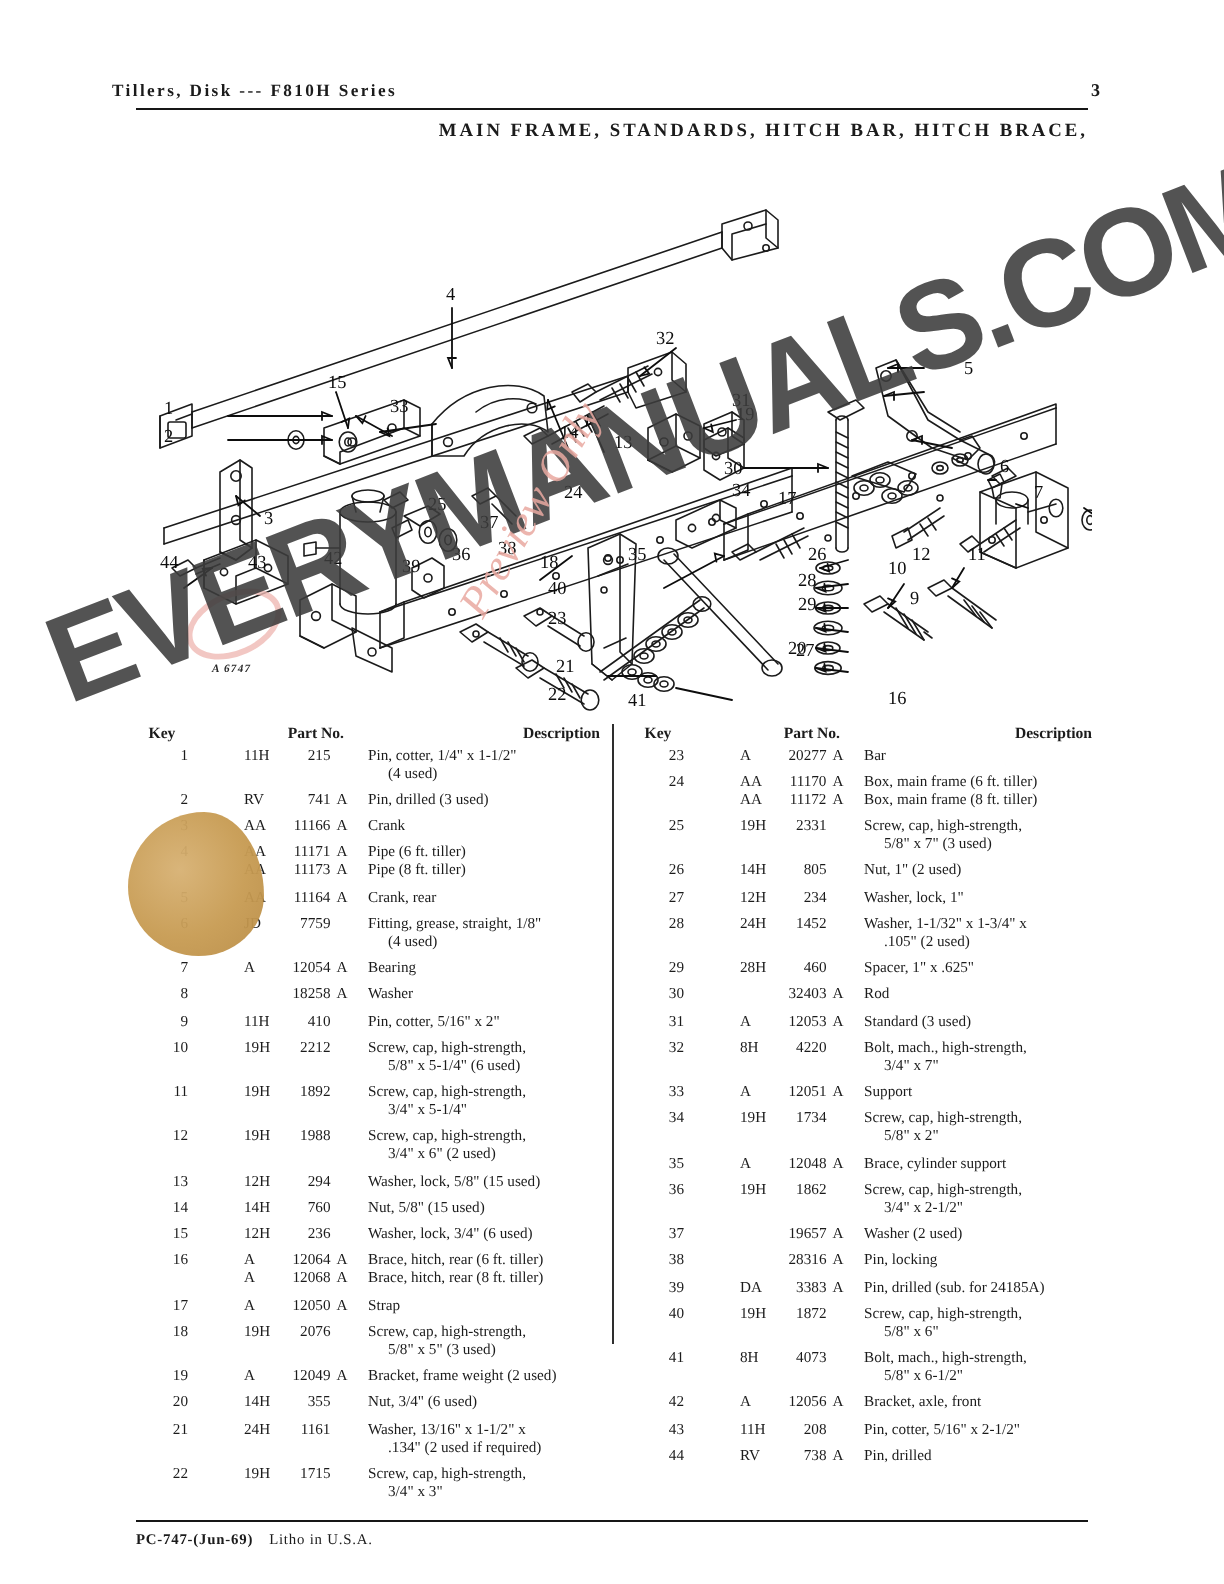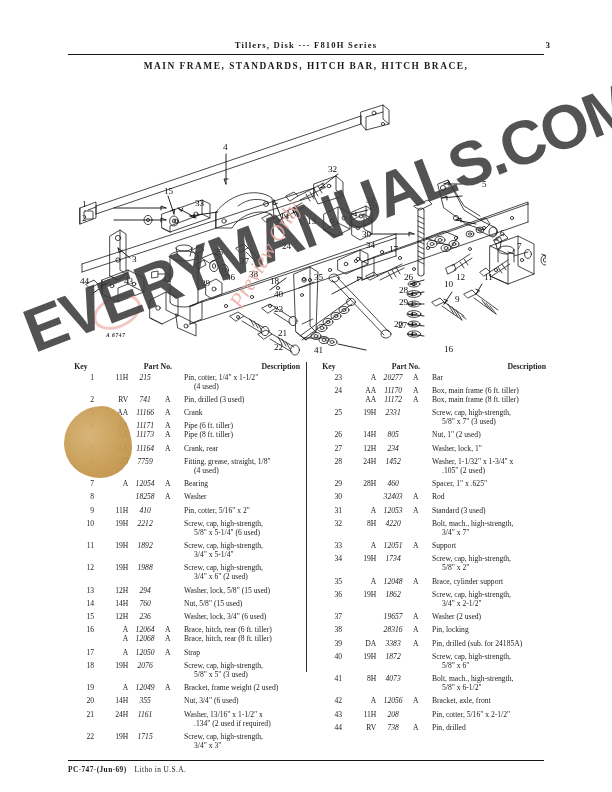--- a/index.html
+++ b/index.html
@@ -18,42 +18,42 @@
 
   .page {
     position: absolute;
     left: 0; top: 0;
     width: 612px; height: 792px;
   }
 
   
   .running-head {
     position: absolute;
-    left: 68px; top: 40px; width: 476px;
-    text-align: center;
+    left: 56px; top: 40px; width: 476px;
+    text-align: left;
     font-family: "Liberation Serif", serif;
     font-weight: bold;
     font-size: 8.6px;
     letter-spacing: 1.2px;
   }
   .page-no {
     position: absolute;
     right: 62px; top: 40px;
     font-weight: bold;
     font-size: 9px;
   }
   .rule-top {
     position: absolute;
     left: 68px; top: 54px; width: 476px;
     border-top: 1.6px solid #161616;
   }
   .title-block {
     position: absolute;
     left: 68px; top: 60px; width: 476px;
-    text-align: center;
+    text-align: right;
     font-weight: bold;
     font-size: 9.4px;
     letter-spacing: 1.5px;
     line-height: 12.5px;
   }
 
   
   .figure {
     position: absolute;
     left: 66px; top: 88px;
@@ -99,22 +99,22 @@
     width: 26px;
     text-align: right;
     padding-right: 6px;
     flex: none;
   }
   .c-part {
     width: 78px;
     flex: none;
     display: flex;
   }
-  .p-pre  { width: 26px; text-align: right; padding-left: 4px;}
-  .p-num  { width: 36px; text-align: center; font-style: italic; }
+  .p-pre  { width: 26px; text-align: left; padding-left: 4px; margin-left: 18px;}
+  .p-num  { width: 36px; text-align: right; }
   .p-suf  { width: 14px; text-align: left; padding-left: 3px; }
   .c-desc {
     flex: 1;
     padding-left: 6px;
     white-space: pre-line;
   }
   .c-desc .cont { display: block; padding-left: 10px; }
   .gap { height: 4.2px; }
 
   

